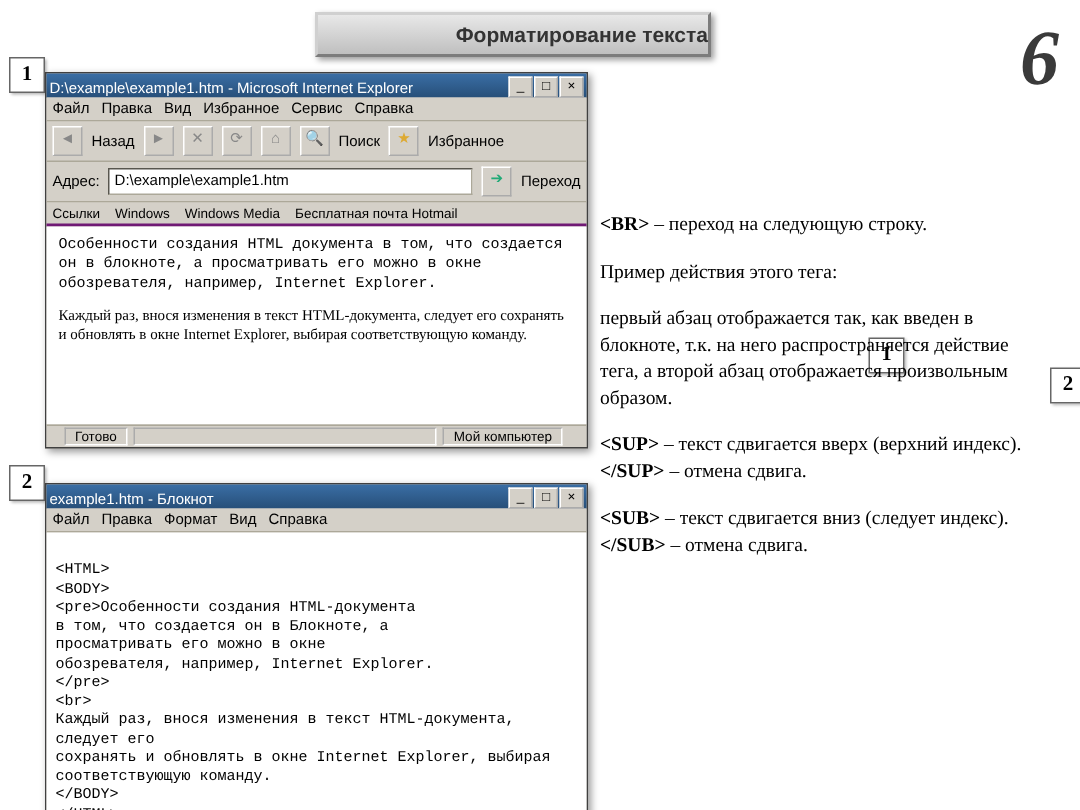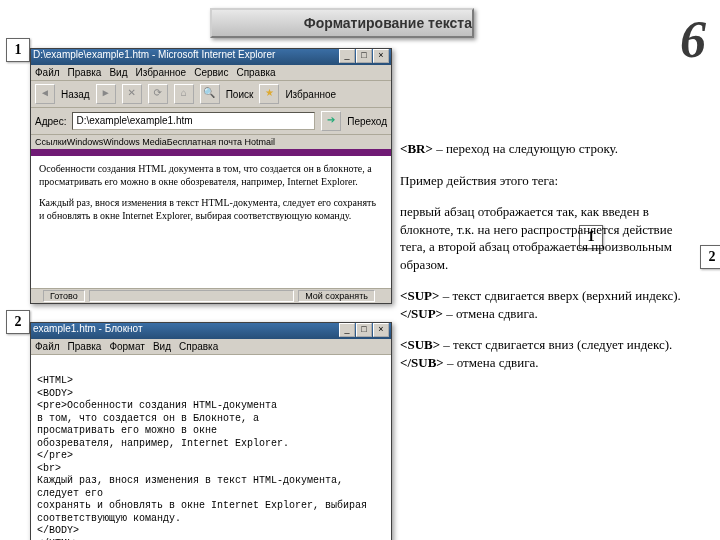--- a/index.html
+++ b/index.html
@@ -8,29 +8,29 @@
   .num-badge{position:absolute;width:22px;height:22px;background:#fff;border:1px solid #666;text-align:center;line-height:22px;font:14px/22px "Times New Roman";font-weight:bold;box-shadow:1px 1px 2px rgba(0,0,0,.3)}
   #b1{left:6px;top:38px}
   #b2{left:6px;top:310px}
   #b3{left:579px;top:225px}
   #b4{left:700px;top:245px}
   
   .right-col{position:absolute;left:400px;top:140px;width:300px;font-size:13px;line-height:1.35}
   .right-col p{margin:0 0 14px 0}
   
   .win{position:absolute;font-family:Tahoma,Arial,sans-serif;font-size:10px;color:#000;background:#d4d0c8;border:1px solid #404040;box-shadow:2px 2px 5px rgba(0,0,0,.4)}
-  .win .titlebar{height:16px;background:linear-gradient(#3a6ea5,#274f79);color:#fff;display:flex;align-items:flex-start;padding:0 2px;font-size:10px}
+  .win .titlebar{height:16px;background:linear-gradient(#3a6ea5,#274f79);color:#fff;display:flex;align-items:flex-end;padding:0 2px;font-size:10px}
   .win .titlebar .spacer{flex:1}
   .win .titlebar .ctl{width:14px;height:12px;background:#d4d0c8;border:1px outset #fff;margin-left:1px;text-align:center;line-height:10px;font-size:9px;color:#000}
   .menubar{background:#d4d0c8;padding:2px 4px;display:flex;gap:8px;border-bottom:1px solid #aca899}
   .menubar span{cursor:default}
   .toolbar{background:#d4d0c8;padding:3px 4px;display:flex;gap:6px;align-items:center;border-bottom:1px solid #aca899}
   .tbbtn{width:18px;height:18px;background:#d4d0c8;border:1px outset #fff;font-size:10px;line-height:16px;text-align:center;color:#888}
   .addr{background:#fff;border:1px inset #aca899;height:16px;flex:1;padding:0 3px;line-height:16px;font-size:10px}
-  .links{background:#d4d0c8;padding:2px 4px;display:flex;font-size:9px;border-bottom:7px solid #701a75}
+  .links{background:#d4d0c8;padding:2px 4px;display:flex;gap:10px;font-size:9px;border-bottom:2px solid #701a75}
   .viewport{background:#fff;padding:6px 8px;font-family:"Times New Roman",serif;font-size:10px;line-height:1.3;overflow:hidden}
   .status{background:#d4d0c8;border-top:1px solid #aca899;display:flex;font-size:9px;padding:1px 12px}
   .status .cell{border:1px inset #fff;padding:0 6px;margin-right:4px}
   .notepad-body{background:#fff;padding:20px 6px;font-family:"Courier New",monospace;font-size:10px;line-height:1.25;white-space:pre-wrap}
 </style>
 </head>
 <body>
 
 <div class="title-bar">Форматирование текста</div>
 <div class="big-six">6</div>
@@ -74,27 +74,27 @@
     <span class="tbbtn" style="color:#2a7">➔</span>
     <span>Переход</span>
   </div>
   <div class="links">
     <span>Ссылки</span>
     <span>Windows</span>
     <span>Windows Media</span>
     <span>Бесплатная почта Hotmail</span>
   </div>
   <div class="viewport" style="height:120px">
-    <p style="margin:0 0 8px 0;font-family:Liberation Serif, serif">Особенности создания HTML документа в том, что создается он в блокноте, а просматривать его можно в окне обозревателя, например, Internet Explorer.</p>
+    <p style="margin:0 0 8px 0;font-family:Liberation Mono, monospace">Особенности создания HTML документа в том, что создается он в блокноте, а просматривать его можно в окне обозревателя, например, Internet Explorer.</p>
     <p style="margin:0">Каждый раз, внося изменения в текст HTML-документа, следует его сохранять и обновлять в окне Internet Explorer, выбирая соответствующую команду.</p>
   </div>
   <div class="status">
     <div class="cell">Готово</div>
     <div class="cell" style="flex:1"></div>
-    <div class="cell">Мой сохранять</div>
+    <div class="cell">Мой компьютер</div>
   </div>
 </div>
 
 <div class="win" style="left:30px;top:322px;width:360px">
   <div class="titlebar">
     <span>example1.htm - Блокнот</span>
     <span class="spacer"></span>
     <span class="ctl">_</span>
     <span class="ctl">□</span>
     <span class="ctl">×</span>

